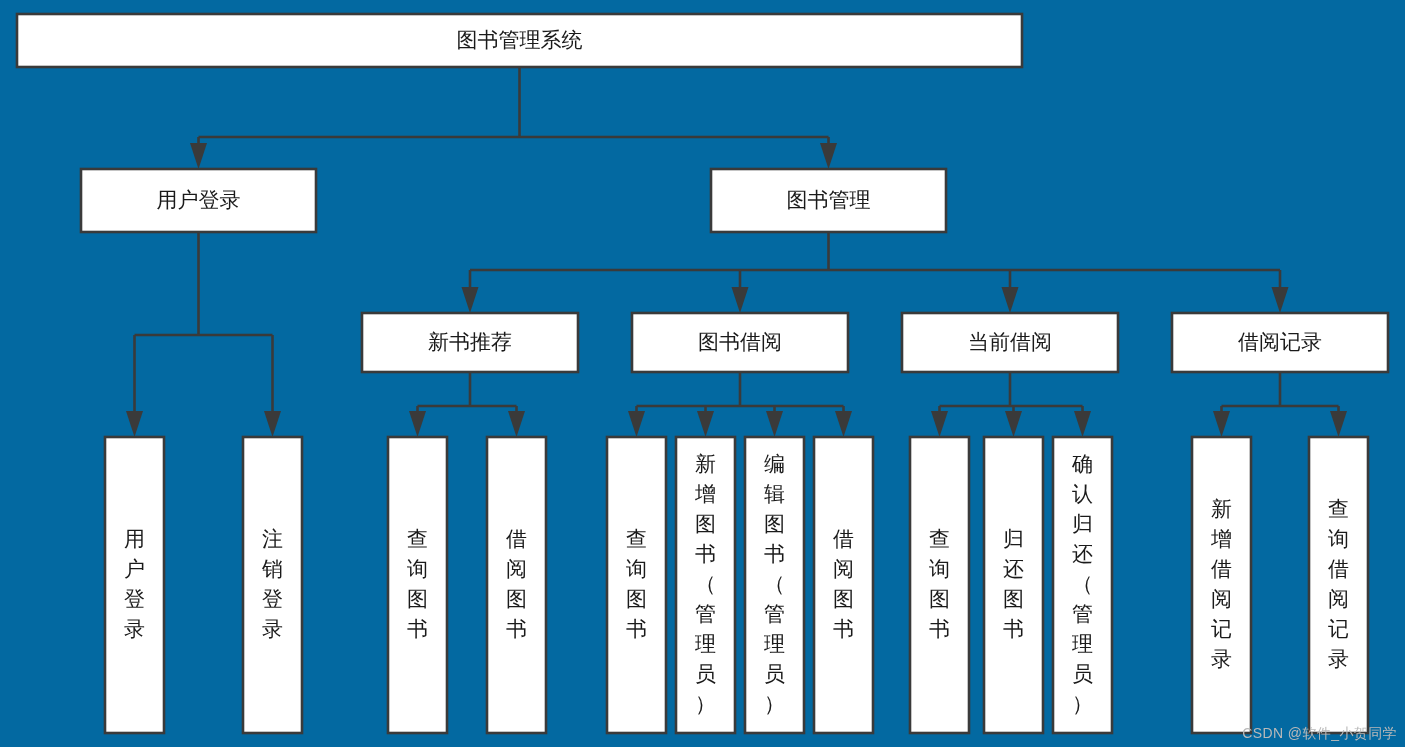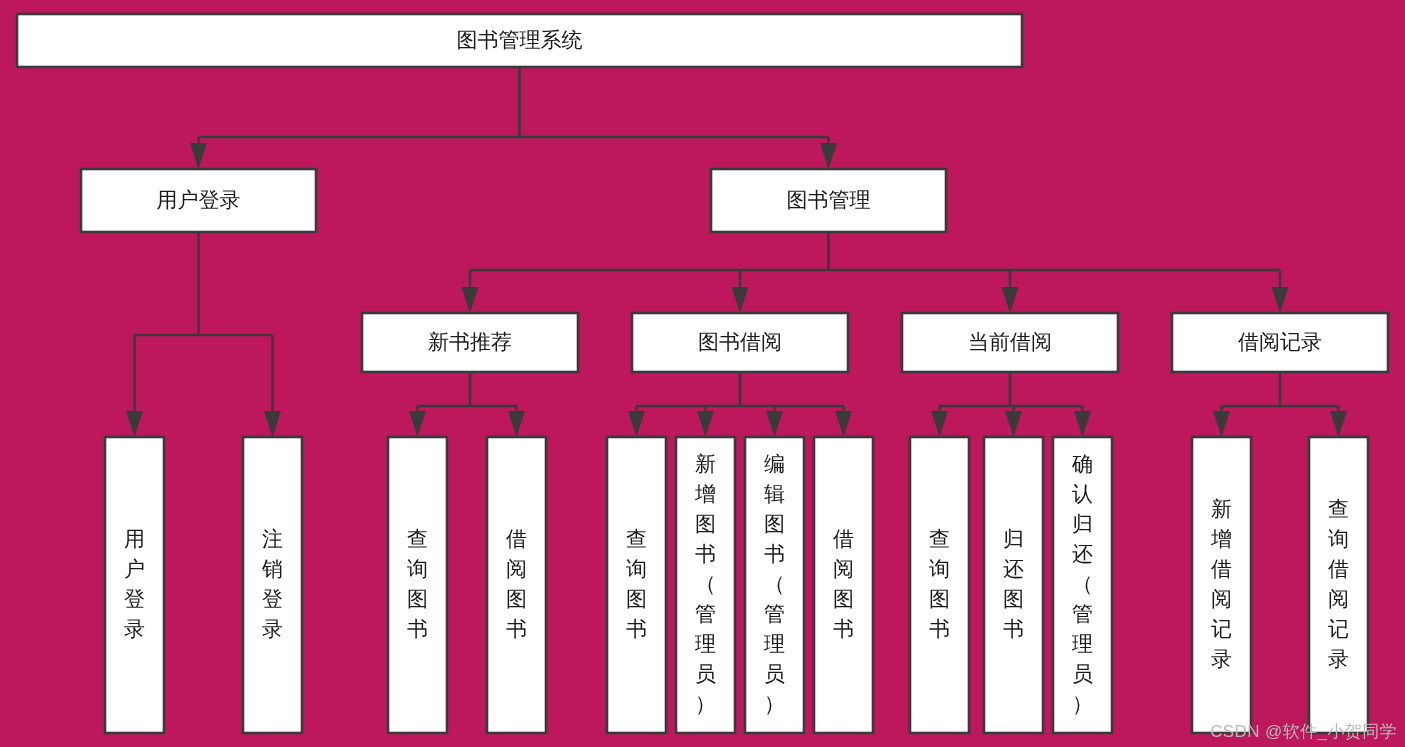--- a/index.html
+++ b/index.html
@@ -8,21 +8,21 @@
     padding: 0;
     background: #ffffff;
   }
   body {
     font-family: "Liberation Sans", "DejaVu Sans", sans-serif;
   }
   #diagram-root {
     position: relative;
     width: 1405px;
     height: 747px;
-    background: #be185d;
+    background: #0369a1;
     overflow: hidden;
   }
   svg.diagram-canvas {
     position: absolute;
     left: 0;
     top: 0;
     width: 1405px;
     height: 747px;
     display: block;
   }
@@ -52,21 +52,21 @@
     fill: #1a1a1a;
     font-family: "Liberation Sans", "DejaVu Sans", sans-serif;
     font-size: 21px;
     text-anchor: middle;
   }
   .watermark {
     position: absolute;
     right: 8px;
     bottom: 4px;
     font-family: "Liberation Sans", "DejaVu Sans", sans-serif;
-    font-size: 17px;
+    font-size: 14px;
     color: #b9b9b9;
     white-space: nowrap;
     letter-spacing: 0.4px;
     user-select: none;
     margin-left: 45px;
   }
 </style>
 </head>
 <body>
 

